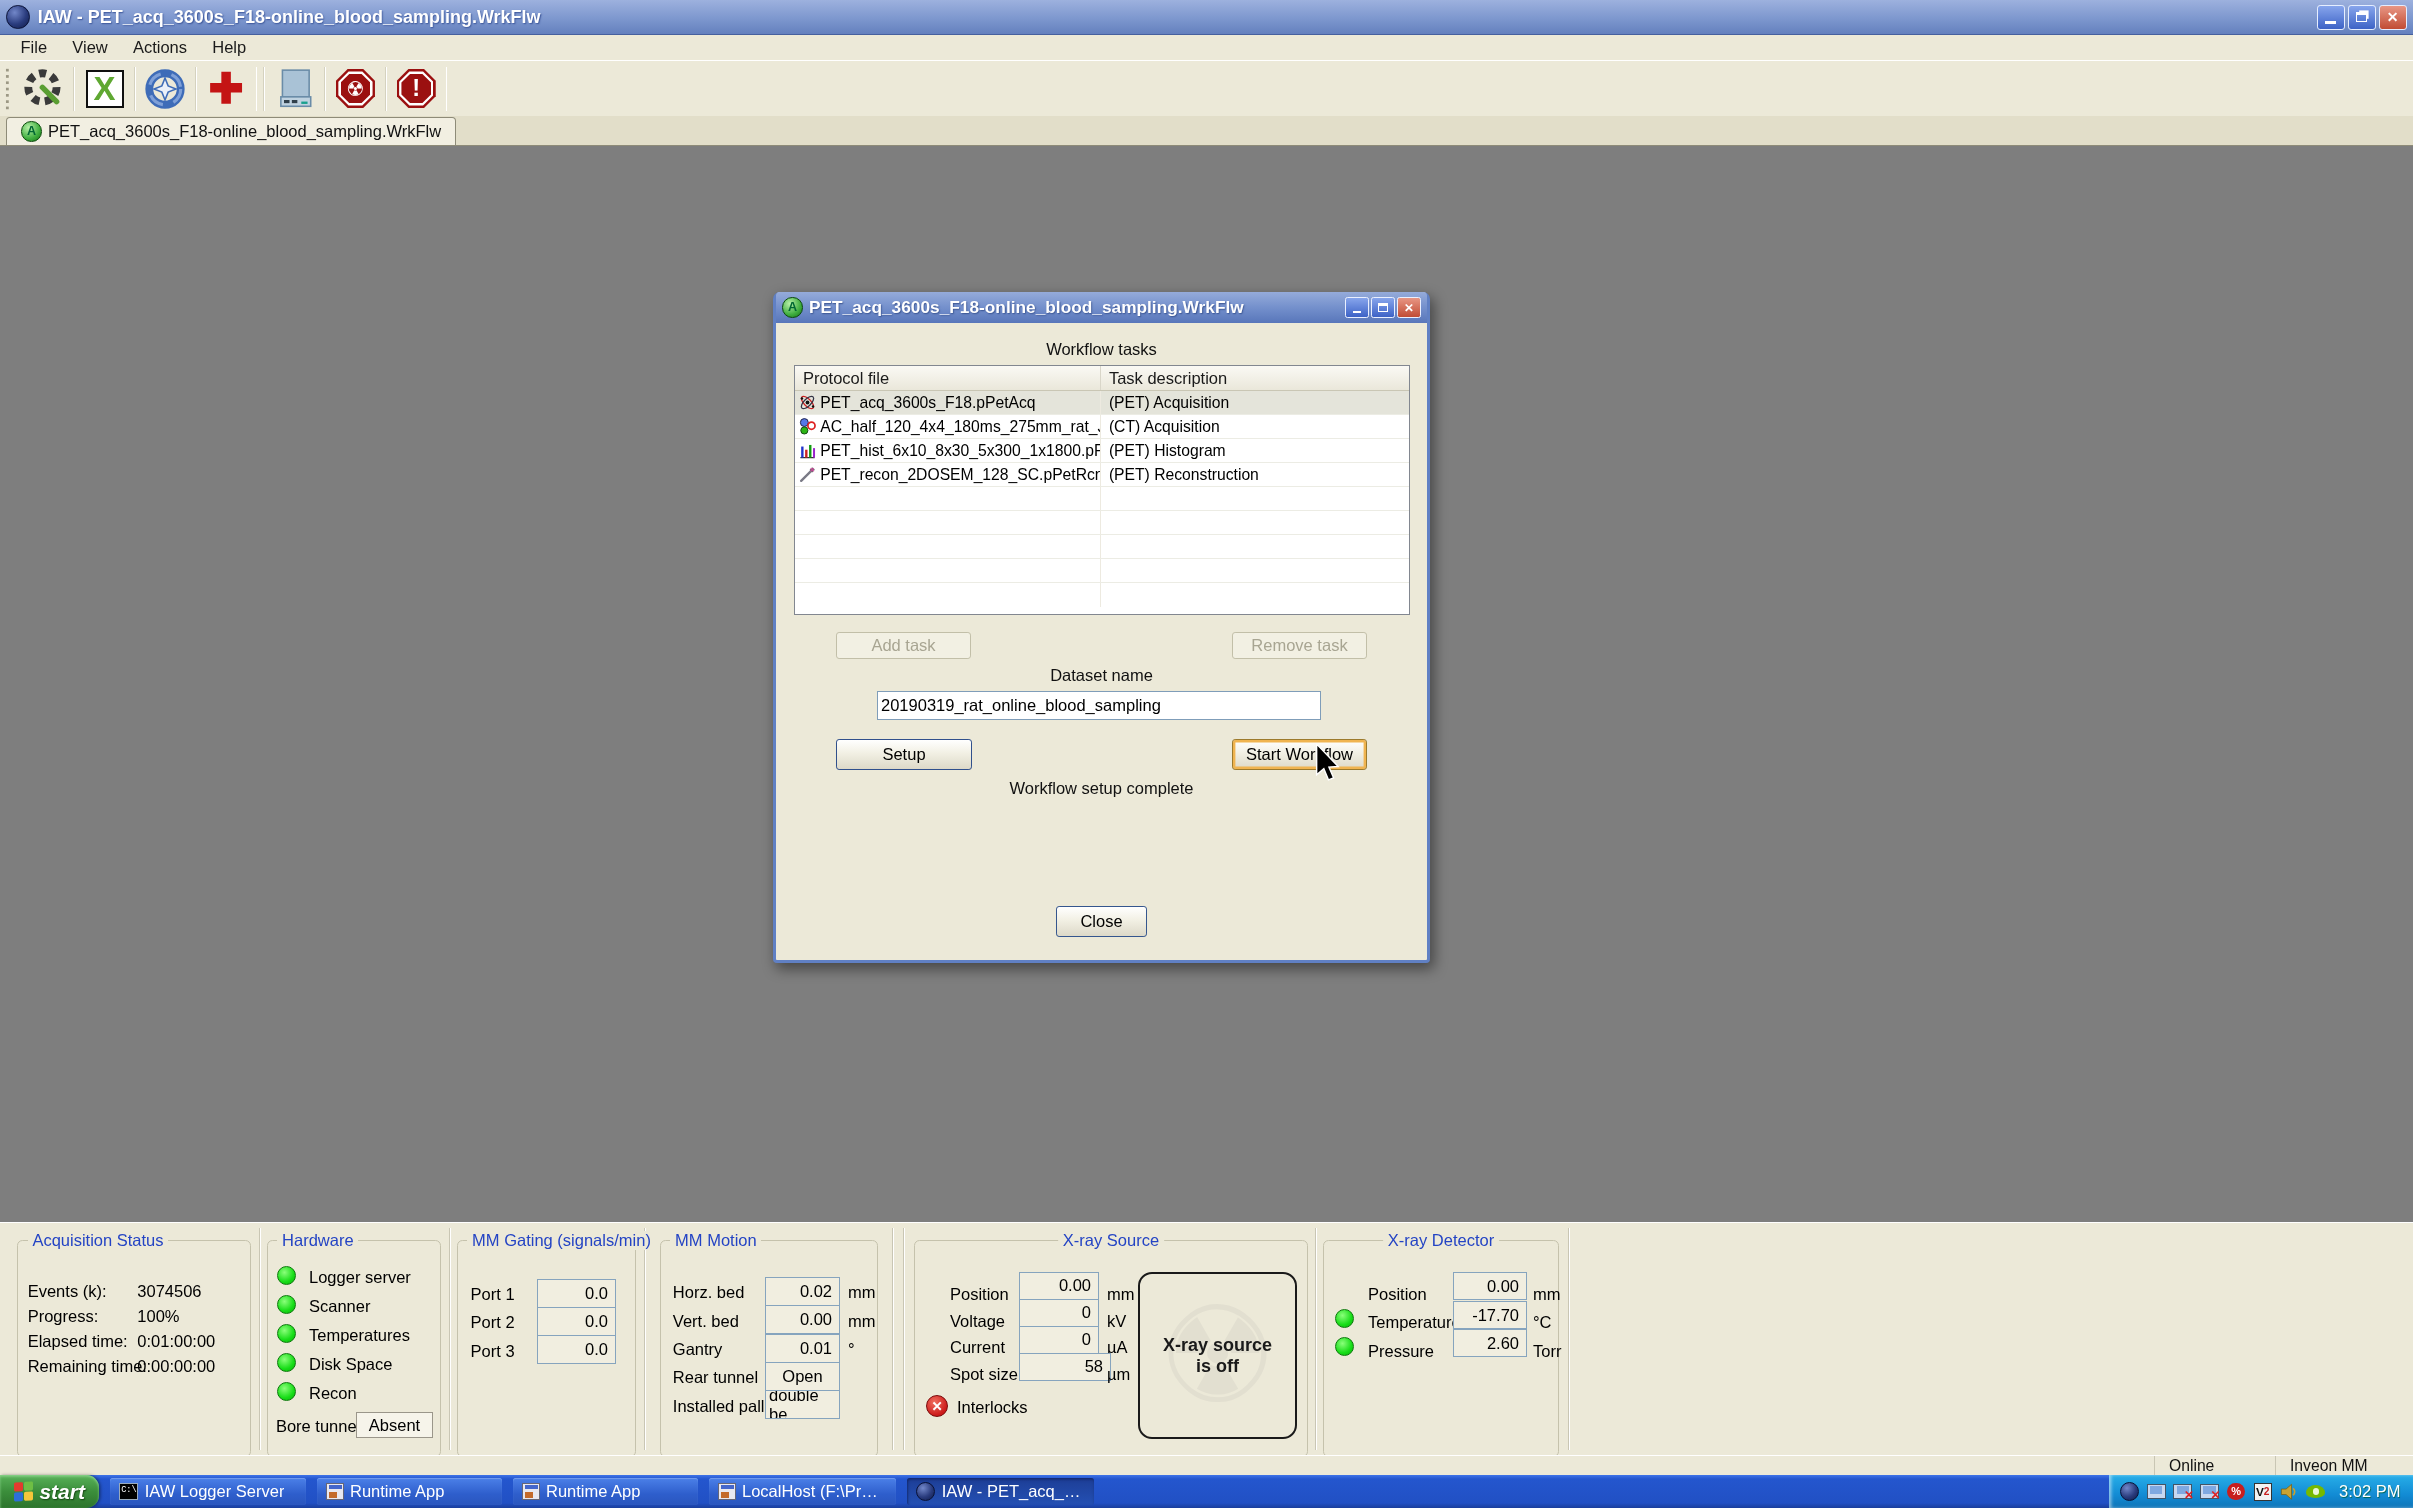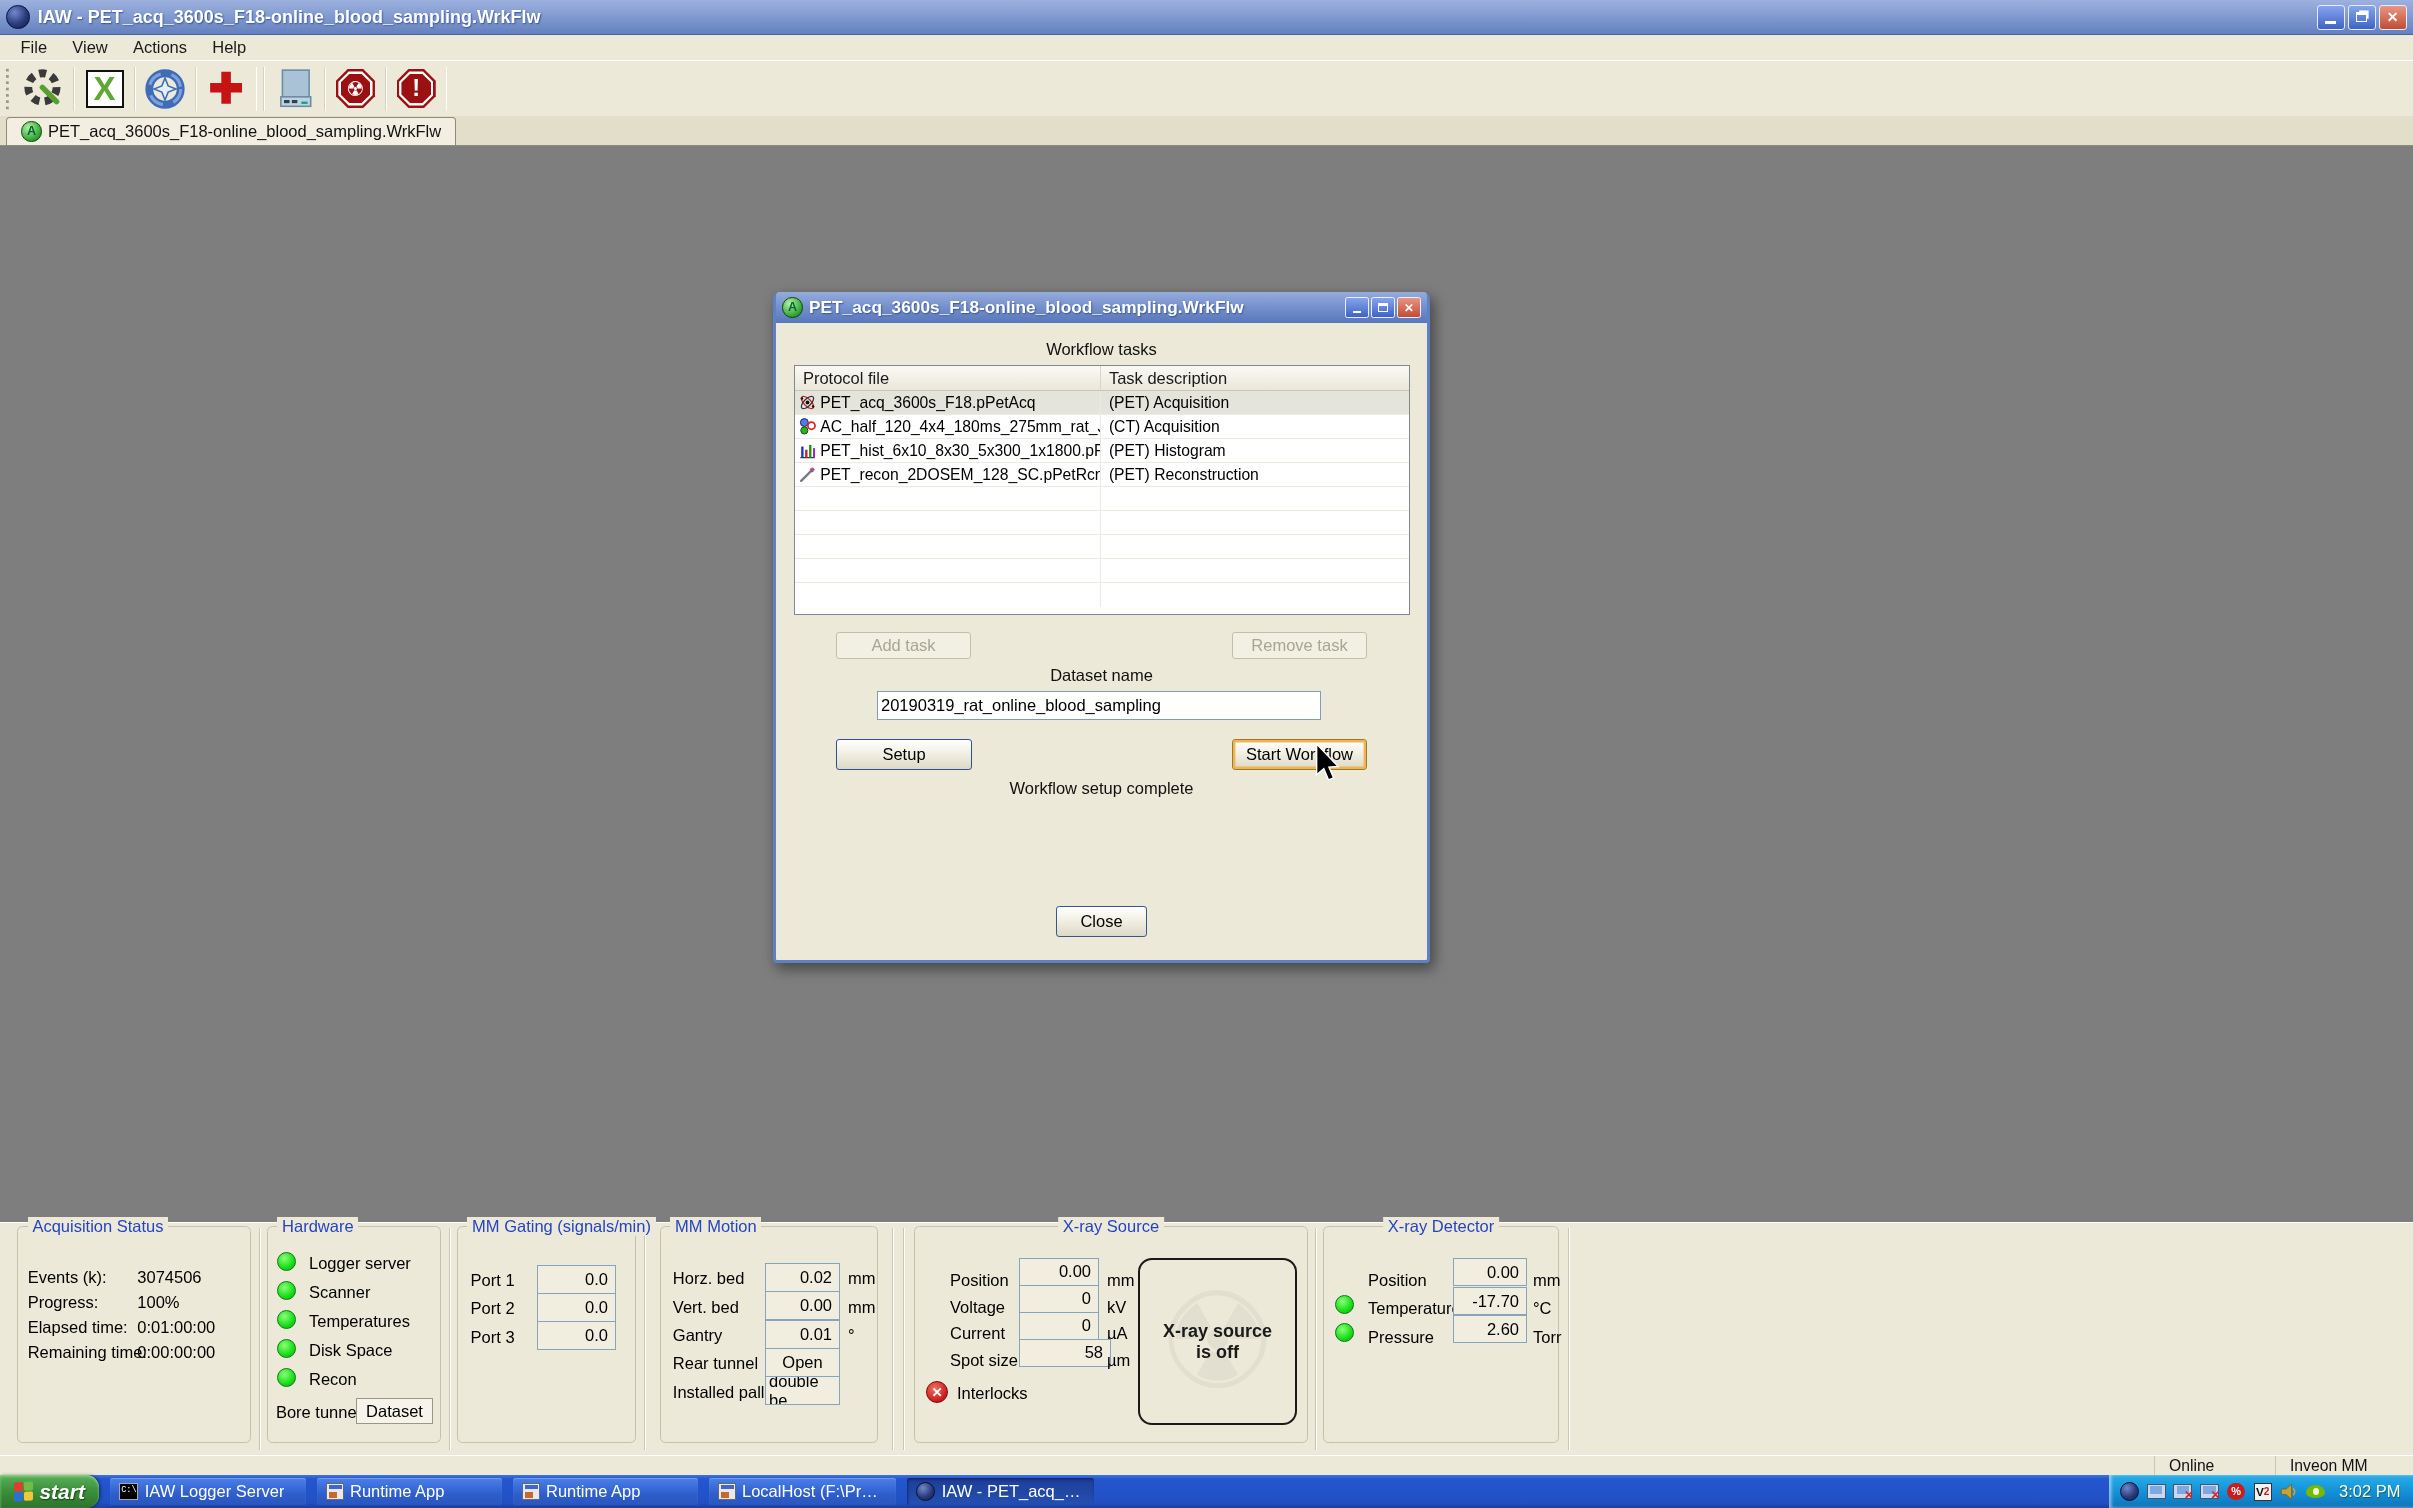--- a/index.html
+++ b/index.html
@@ -102,21 +102,21 @@
     border:0.8px solid #7F9DB9; background:#fff; font-size:16.5px; padding:0 3px;
     font-family:"Liberation Sans", sans-serif; color:#000; }
 
   .cursor-arrow { position:absolute; left:537px; top:421px; z-index:50; }
 
   
   .bottom { position:absolute; left:0; top:1222px; width:2413px; height:233px; background:#ECE9D8;
     border-top:1.6px solid #FFFFFF; }
   .vsep { position:absolute; top:4.7px; height:222px; width:1.6px; background:#C9C6B4; border-right:0.8px solid #FFF; }
 
-  .groupbox { position:absolute; top:3px; height:217px; border:0.8px solid #C5C2AC; border-radius:5.5px; }
+  .groupbox { position:absolute; top:17px; height:217px; border:0.8px solid #C5C2AC; border-radius:5.5px; }
   .gb-legend { position:absolute; top:-10.2px; left:9.4px; background:#ECE9D8; padding:0 4.7px;
     color:#2444C4; font-size:16.5px; white-space:nowrap; }
   .gb-legend.centered { left:50%; transform:translateX(-50%); }
 
   .plabel { position:absolute; font-size:16.5px; color:#000; white-space:nowrap; }
   .pvalue { position:absolute; font-size:16.5px; color:#000; white-space:nowrap; }
   .vbox { position:absolute; background:#F1EEE0; border:0.8px solid #86A4BE; height:29px;
     font-size:16.5px; color:#000; display:flex; align-items:center; justify-content:flex-end; padding:0 7px; overflow:hidden; }
   .unit { position:absolute; font-size:16.5px; color:#000; }
   .led { position:absolute; width:19px; height:19px; border-radius:50%;
@@ -403,21 +403,21 @@
     <span class="plabel" style="left:41px; top:27px;">Logger server</span>
     <div class="led" style="left:9.4px; top:54px;"></div>
     <span class="plabel" style="left:41px; top:56px;">Scanner</span>
     <div class="led" style="left:9.4px; top:83px;"></div>
     <span class="plabel" style="left:41px; top:85px;">Temperatures</span>
     <div class="led" style="left:9.4px; top:112px;"></div>
     <span class="plabel" style="left:41px; top:114px;">Disk Space</span>
     <div class="led" style="left:9.4px; top:141px;"></div>
     <span class="plabel" style="left:41px; top:143px;">Recon</span>
     <span class="plabel" style="left:7.9px; top:176px;">Bore tunnel</span>
-    <div class="vbox" style="left:88px; top:171px; width:77px; height:26px; justify-content:center; background:#F6F4EA; border-color:#9A968A;">Dataset</div>
+    <div class="vbox" style="left:88px; top:171px; width:77px; height:26px; justify-content:center; background:#F6F4EA; border-color:#9A968A;">Absent</div>
   </div>
 
   <div class="groupbox" style="left:457px; width:179px;">
     <span class="gb-legend">MM Gating (signals/min)</span>
     <span class="plabel" style="left:12.6px; top:44px;">Port 1</span>
     <div class="vbox" style="left:79px; top:38px; width:79px;">0.0</div>
     <span class="plabel" style="left:12.6px; top:72px;">Port 2</span>
     <div class="vbox" style="left:79px; top:66px; width:79px;">0.0</div>
     <span class="plabel" style="left:12.6px; top:101px;">Port 3</span>
     <div class="vbox" style="left:79px; top:94px; width:79px;">0.0</div>

